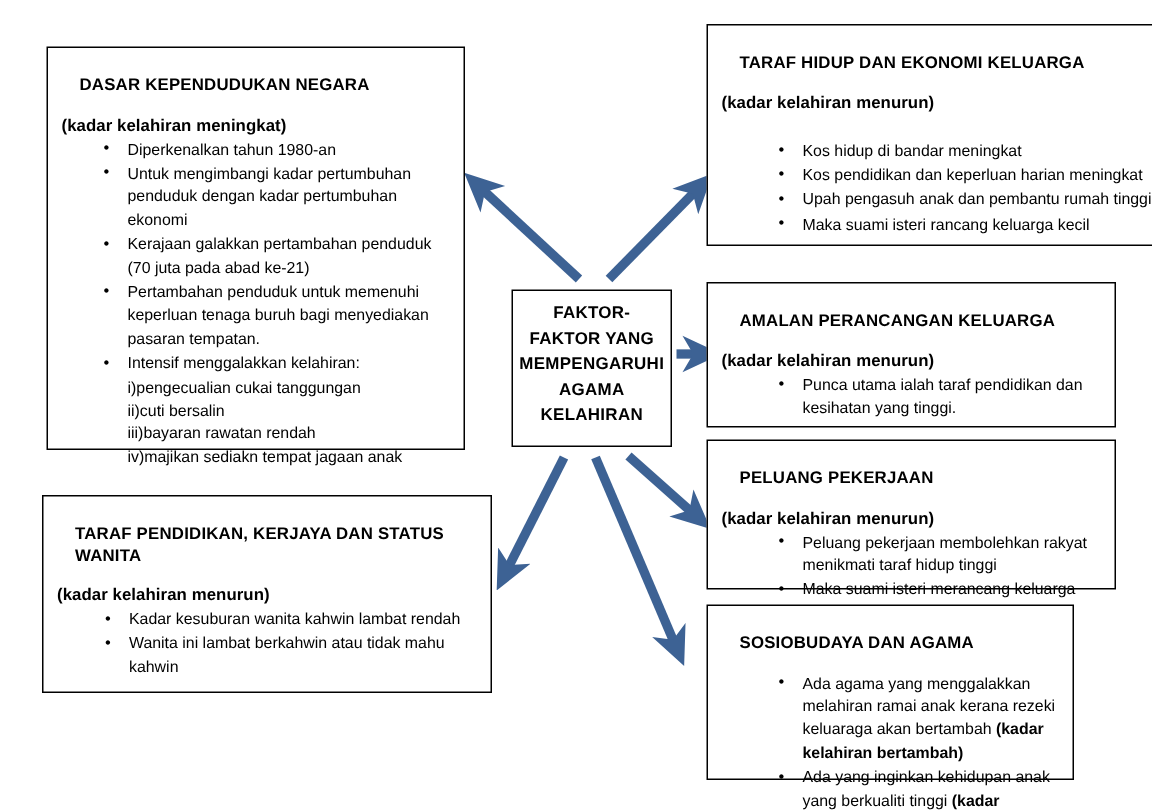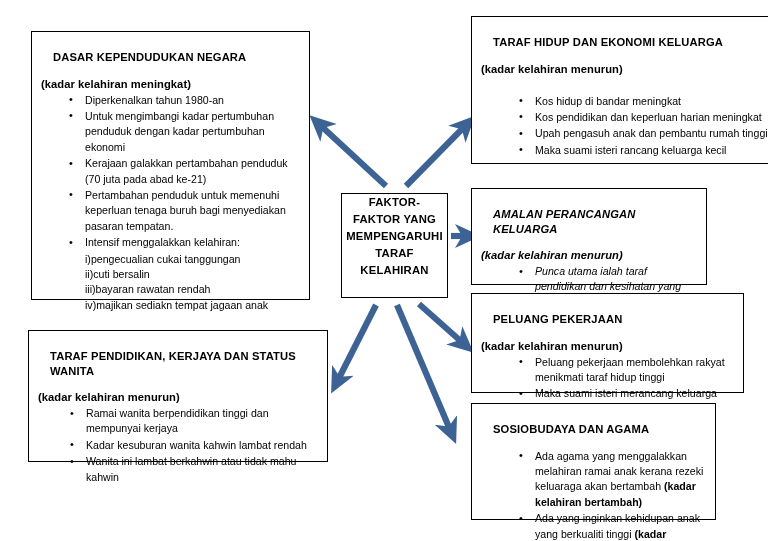--- a/index.html
+++ b/index.html
@@ -76,37 +76,37 @@
   li b, .em { font-weight: bold; }
 
   
   #center-node {
     left: 341px;
     top: 193px;
     width: 107px;
     height: 105px;
     padding: 0;
     display: flex;
-    align-items: flex-start;
+    align-items: center;
     justify-content: center;
   }
   #center-node .center-text {
     font-weight: bold;
     font-size: 11.3px;
     line-height: 17px;
     text-align: center;
     letter-spacing: 0.2px;
     padding-bottom: 4px;
   }
 
   
   #node-dasar            { left: 31px;  top: 31px;  width: 279px; height: 269px; }
   #node-taraf-pendidikan { left: 28px;  top: 330px; width: 300px; height: 132px; }
   #node-taraf-hidup      { left: 471px; top: 16px;  width: 321px; height: 148px; }
-  #node-amalan           { left: 471px; top: 188px; width: 236px; height: 97px; font-style: italic;  }
+  #node-amalan           { left: 471px; top: 188px; width: 273px; height: 97px;  }
   #node-peluang          { left: 471px; top: 293px; width: 273px; height: 100px; }
   #node-sosiobudaya      { left: 471px; top: 403px; width: 245px; height: 117px; }
 
   #node-dasar ul.bullets            { padding-left: 28px; }
   #node-taraf-pendidikan ul.bullets { padding-left: 32px; }
   #node-taraf-hidup ul.bullets      { padding-left: 38px; margin-top: 17px; }
   #node-amalan ul.bullets           { padding-left: 38px; }
   #node-peluang ul.bullets          { padding-left: 38px; }
   #node-sosiobudaya ul.bullets      { padding-left: 38px; }
   #node-dasar .sublines             { padding-left: 44px; }
@@ -131,21 +131,21 @@
       <line x1="397" y1="305" x2="451" y2="432"></line>
       <line x1="451" y1="236" x2="468" y2="236"></line>
     </g>
   </svg>
 
   <div class="node" id="center-node">
     <div class="center-text">
       <div>FAKTOR-</div>
       <div>FAKTOR YANG</div>
       <div>MEMPENGARUHI</div>
-      <div>TARAF</div>
+      <div>AGAMA</div>
       <div>KELAHIRAN</div>
     </div>
   </div>
 
   <div class="node" id="node-dasar">
     <p class="node-title">DASAR KEPENDUDUKAN NEGARA</p>
     <p class="node-sub">(kadar kelahiran meningkat)</p>
     <ul class="bullets">
       <li>Diperkenalkan tahun 1980-an</li>
       <li>Untuk mengimbangi kadar pertumbuhan penduduk dengan kadar pertumbuhan ekonomi</li>
@@ -158,21 +158,20 @@
       <div>ii)cuti bersalin</div>
       <div>iii)bayaran rawatan rendah</div>
       <div>iv)majikan sediakn tempat jagaan anak</div>
     </div>
   </div>
 
   <div class="node" id="node-taraf-pendidikan">
     <p class="node-title">TARAF PENDIDIKAN, KERJAYA DAN STATUS WANITA</p>
     <p class="node-sub">(kadar kelahiran menurun)</p>
     <ul class="bullets">
-      <li>Ramai wanita berpendidikan tinggi dan mempunyai kerjaya</li>
       <li>Kadar kesuburan wanita kahwin lambat rendah</li>
       <li>Wanita ini lambat berkahwin atau tidak mahu kahwin</li>
     </ul>
   </div>
 
   <div class="node" id="node-taraf-hidup">
     <p class="node-title">TARAF HIDUP DAN EKONOMI KELUARGA</p>
     <p class="node-sub">(kadar kelahiran menurun)</p>
     <ul class="bullets">
       <li>Kos hidup di bandar meningkat</li>

